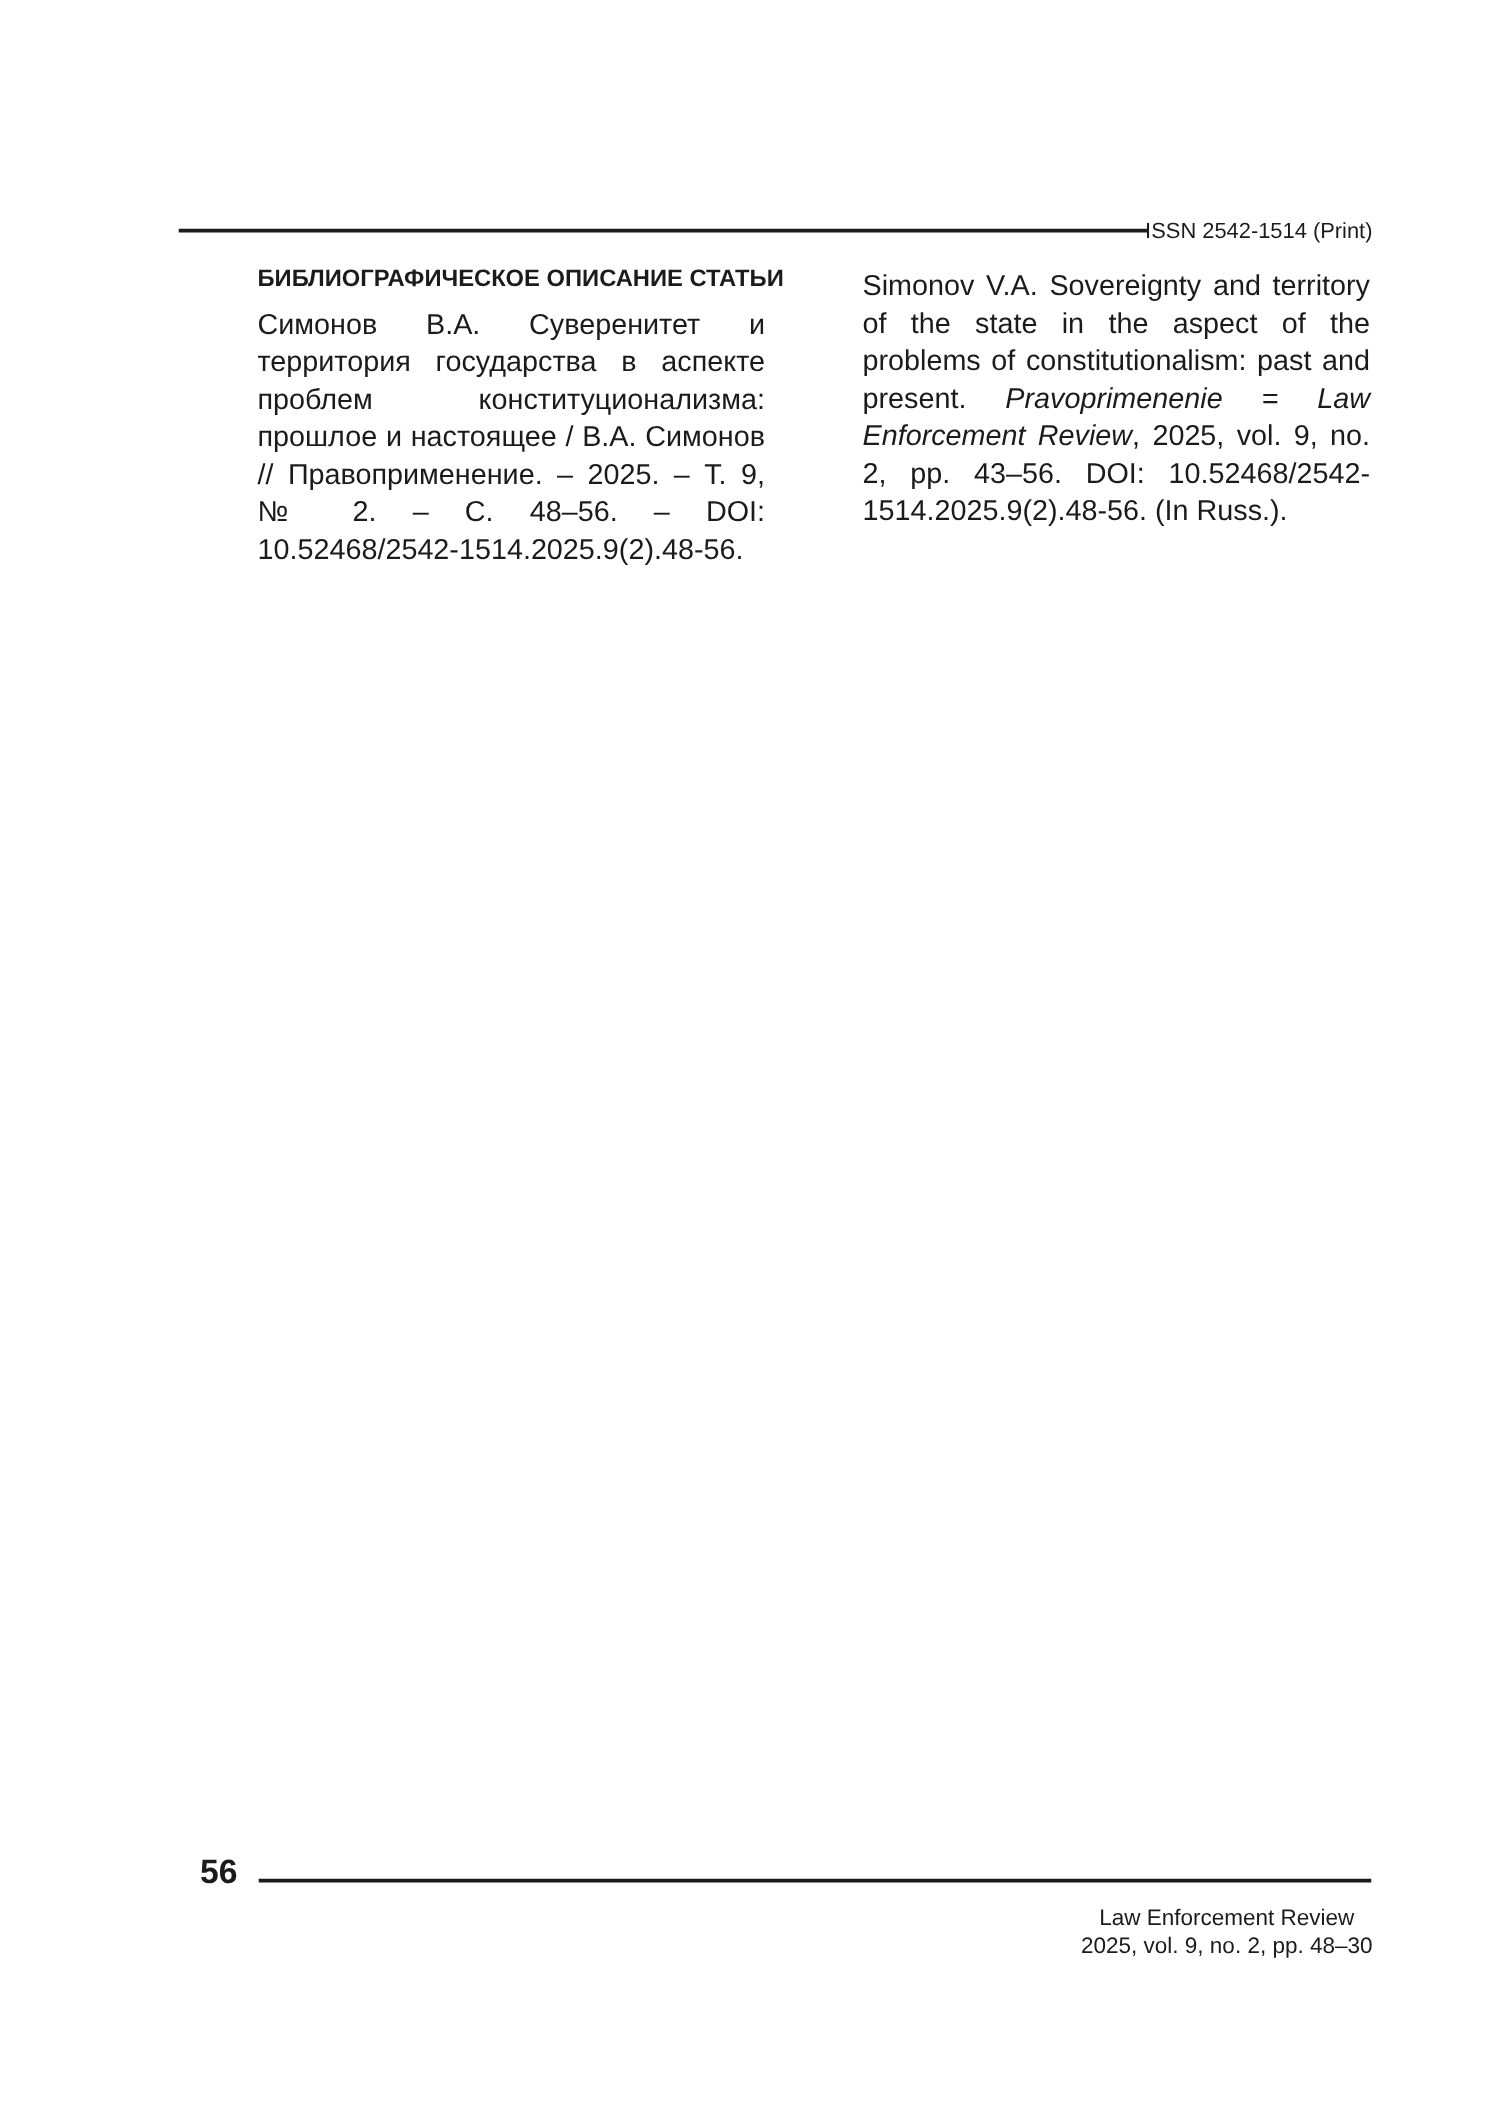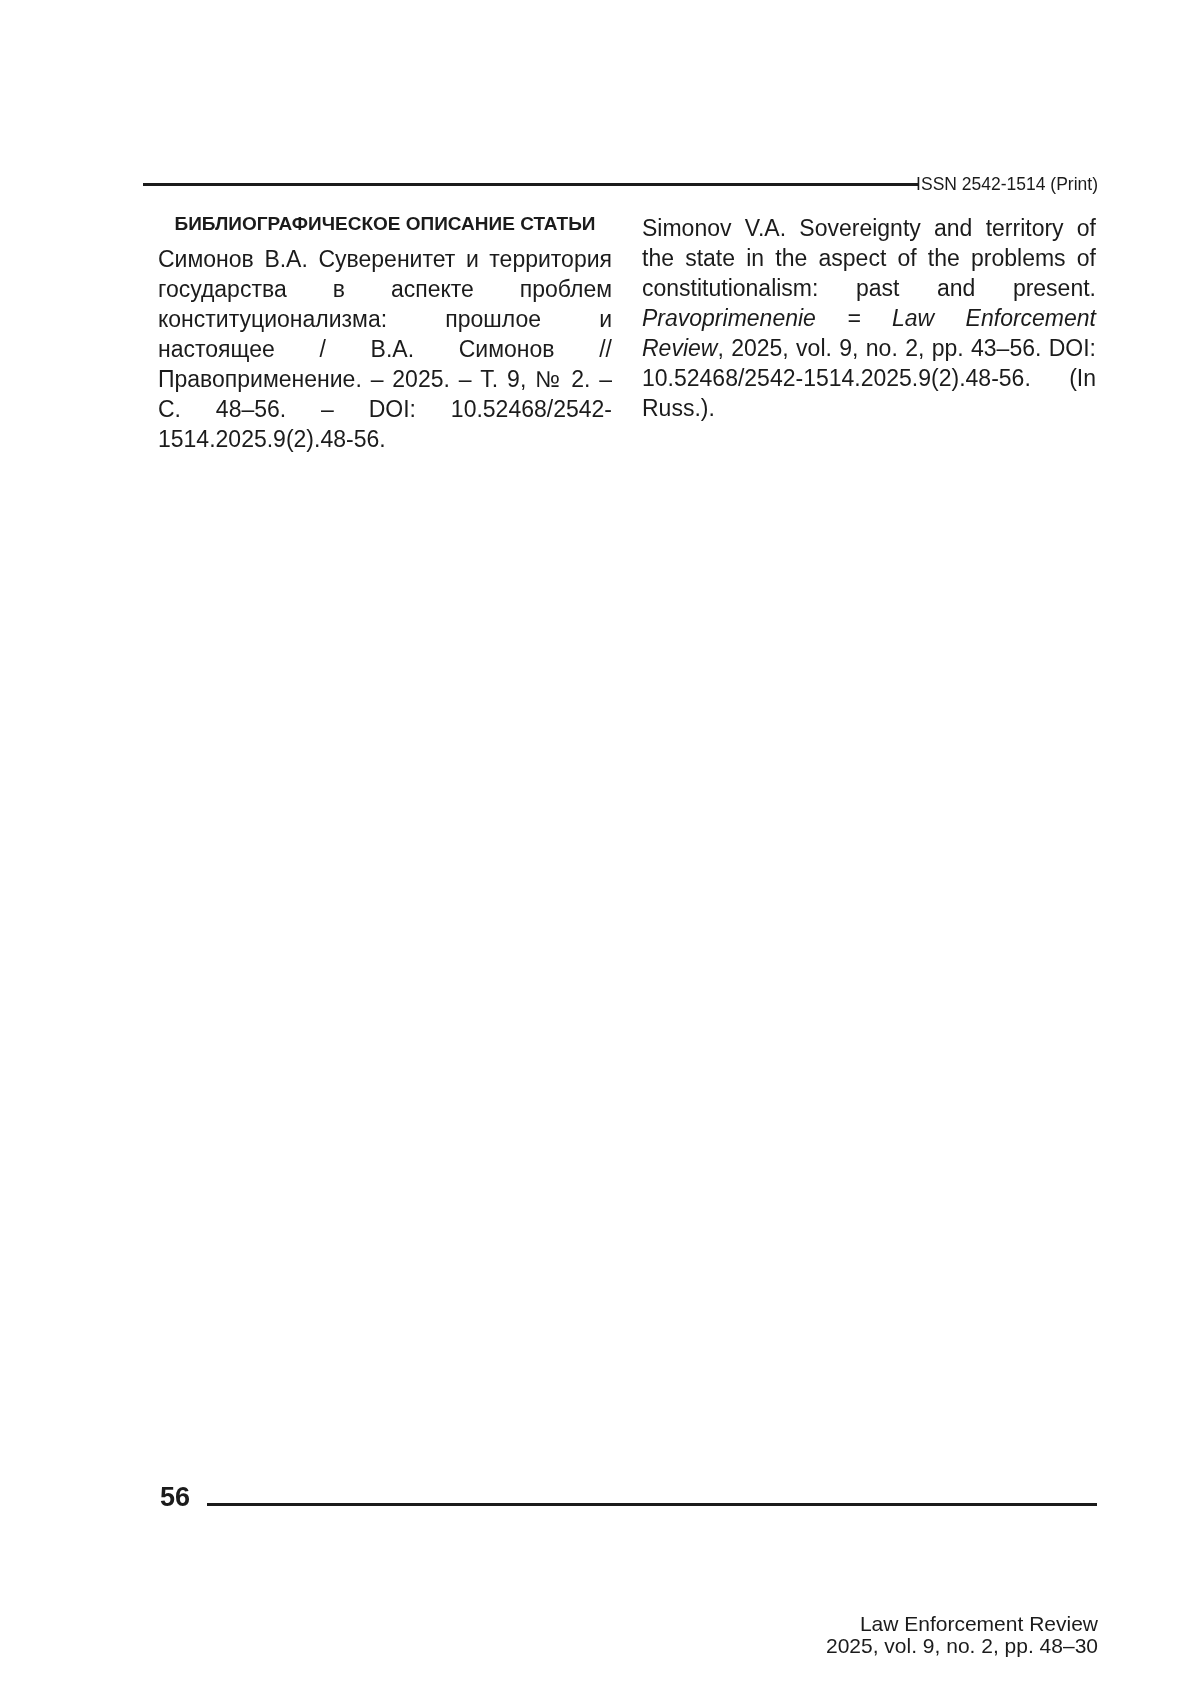--- a/index.html
+++ b/index.html
@@ -48,20 +48,21 @@
     position: absolute;
     left: 158px;
     top: 213px;
     width: 938px;
     display: flex;
     gap: 30px;
   }
   .col {
     flex: 1 1 0;
     min-width: 0;
+    margin-left: 48px;
   }
   .col-heading {
     font-size: 19px;
     font-weight: bold;
     text-align: center;
     margin-bottom: 9px;
     white-space: nowrap;
   }
   .col-text {
     font-size: 23px;
@@ -82,23 +83,23 @@
     position: absolute;
     left: 207px;
     top: 1503px;
     width: 890px;
     height: 3px;
     background: #1b1b1b;
   }
   .footer-imprint {
     position: absolute;
     right: 102px;
-    top: 1613px;
-    text-align: right;
-    font-size: 21px;
+    top: 1523px;
+    text-align: center;
+    font-size: 18px;
     line-height: 22px;
     white-space: nowrap;
   }
 </style>
 </head>
 <body>
 
 <div class="page">
 
   <div class="header-rule"></div>

